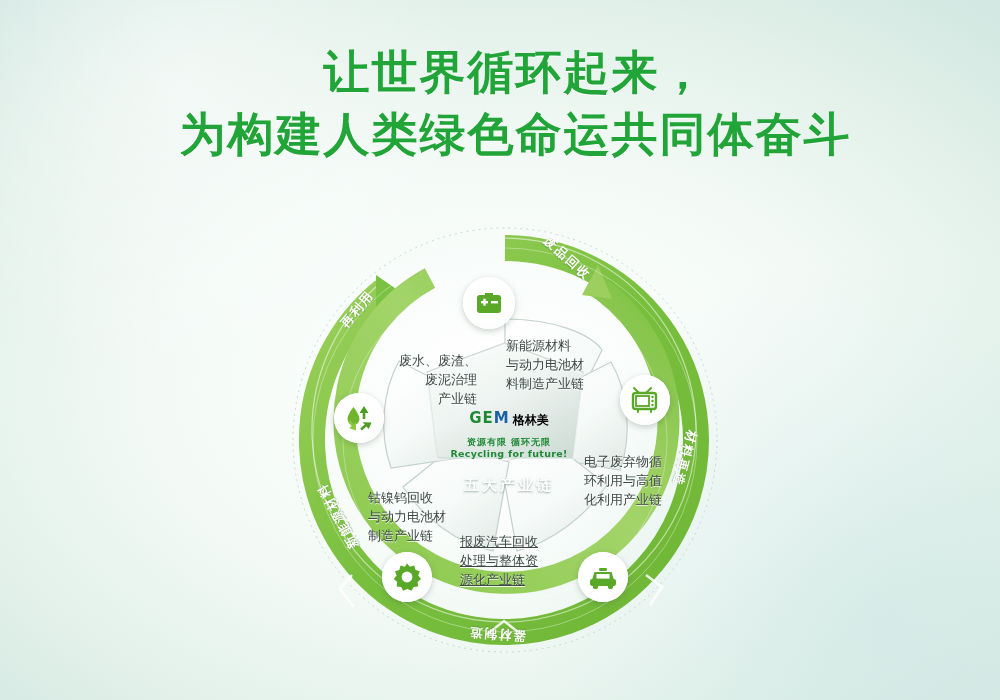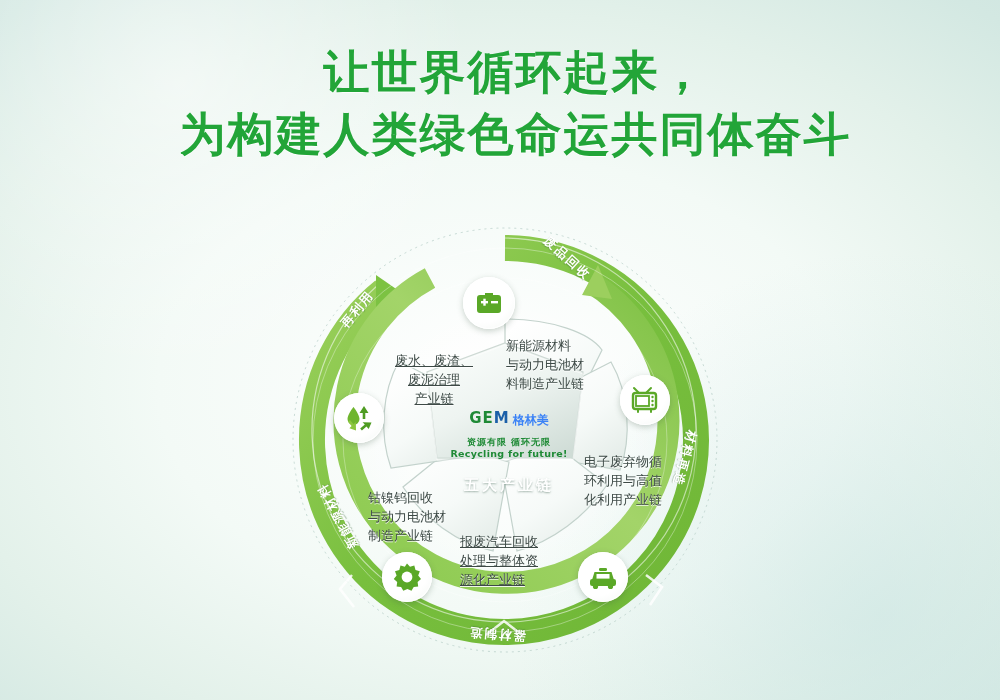--- a/index.html
+++ b/index.html
@@ -65,21 +65,21 @@
     position:absolute;left:158px;top:196px;width:122px;height:108px;
     text-align:center;
     display:flex;flex-direction:column;align-items:center;justify-content:flex-start;
   }
   .logo-row{display:flex;align-items:flex-end;justify-content:center;gap:3px;}
   .logo-gem{
     font-family:"DejaVu Sans","Liberation Sans",sans-serif;
     font-weight:bold;font-size:15px;letter-spacing:1px;color:#1f8a36;line-height:1;
   }
   .logo-gem .tri{color:#1b5fa8;}
-  .logo-cn{font-size:12px;font-weight:bold;color:#3b82f6;line-height:1;letter-spacing:0;}
+  .logo-cn{font-size:12px;font-weight:bold;color:#000000;line-height:1;letter-spacing:0;}
   .logo-tag{
     font-size:9px;color:#1f8a36;font-weight:bold;letter-spacing:1px;margin-top:12px;line-height:1;
   }
   .logo-en{
     font-size:9.5px;color:#1f8a36;font-weight:bold;letter-spacing:.3px;margin-top:2px;line-height:1;
   }
   .center-title{
     margin-top:17px;
     font-size:15px;font-weight:bold;color:#ffffff;letter-spacing:3px;
     text-shadow:0 1px 2px rgba(90,120,105,.55);
@@ -253,21 +253,21 @@
 化利用产业链</div>
 
   <div class="chain-text" style="left:170px;top:318px;width:112px;text-align:left;text-decoration:underline;">报废汽车回收
 处理与整体资
 源化产业链</div>
 
   <div class="chain-text" style="left:78px;top:274px;width:106px;text-align:left;">钴镍钨回收
 与动力电池材
 制造产业链</div>
 
-  <div class="chain-text" style="left:88px;top:137px;width:112px;text-align:center;text-decoration:underline;">废水、废渣、
+  <div class="chain-text" style="left:75px;top:137px;width:112px;text-align:right;">废水、废渣、
 废泥治理
 产业链</div>
 
   <div class="center-wrap">
     <div class="logo-row">
       <span class="logo-gem">
         <span>GE</span><span class="tri">M</span>
       </span>
       <span class="logo-cn">格林美</span>
     </div>

